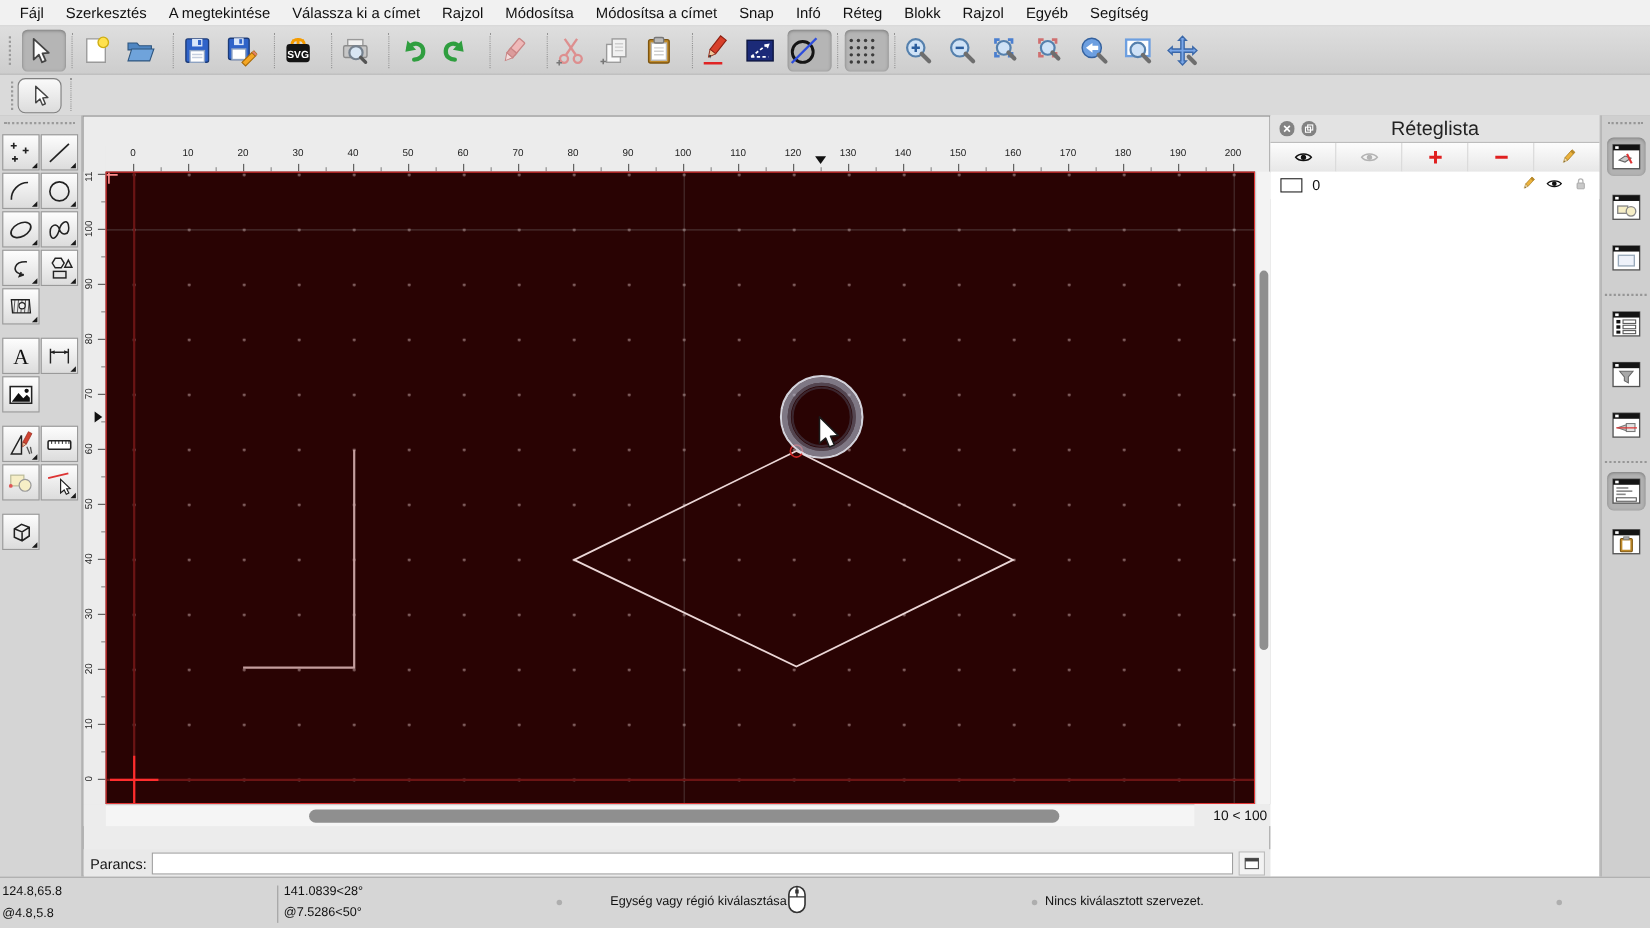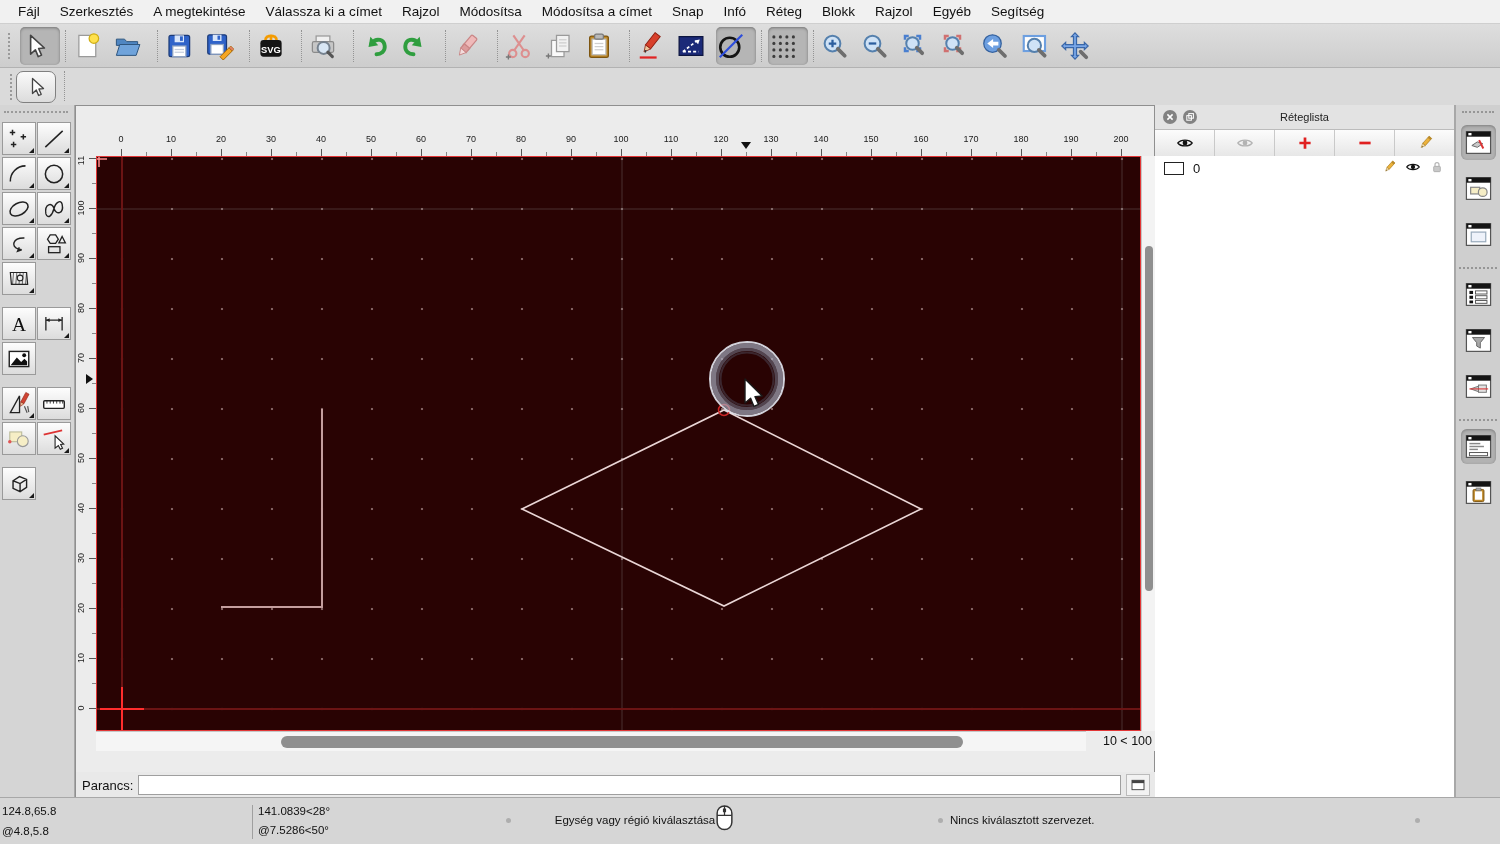--- a/index.html
+++ b/index.html
@@ -63,21 +63,21 @@
   #dw-history .hscrollbar .thumb{position:absolute;left:1px;top:1px;width:8px;height:13px;border-radius:4px;background:#9a9a9a;}
   #dw-cmdrow{position:absolute;left:0;top:666px;width:1080px;height:26px;background:#e9e9e9;display:flex;align-items:center;padding:0 6px;box-sizing:border-box;}
   #dw-cmdrow label{font-size:13px;color:#111;margin-right:5px;}
   #dw-cmdrow input{flex:1;height:18px;border:1px solid #9f9f9f;background:#fff;font-size:12px;padding:0 4px;outline:none;}
   #cmd-detach{width:22px;height:20px;margin-left:5px;display:flex;align-items:center;justify-content:center;background:#f2f2f2;border:1px solid #bbb;}
   #cmd-detach svg{width:16px;height:16px;}
 
   
   #layer-panel{position:absolute;left:1155px;top:105px;width:300px;height:692px;background:#fff;border-right:1px solid #a8a8a8;box-sizing:border-box;}
   #lp-header{position:absolute;left:0;top:0;width:100%;height:25px;background:#e3e3e3;border-bottom:1px solid #bcbcbc;box-sizing:border-box;}
-  #lp-header .ttl{position:absolute;left:0;right:0;text-align:center;line-height:25px;font-size:11px;color:#222;}
+  #lp-header .ttl{position:absolute;left:0;right:0;text-align:center;line-height:25px;font-size:18px;color:#222;}
   .lp-circle-btn{position:absolute;top:5px;width:14px;height:14px;}
   #lp-toolbar{position:absolute;left:0;top:25px;width:100%;height:26px;display:flex;border-bottom:1px solid #c4c4c4;}
   .lp-tb-btn{flex:1;border-right:1px solid #c9c9c9;background:linear-gradient(#fcfcfc,#e7e7e7);display:flex;align-items:center;justify-content:center;}
   .lp-tb-btn:last-child{border-right:none;}
   .lp-tb-btn svg{width:18px;height:18px;}
   #lp-row{position:absolute;left:0;top:51px;width:100%;height:25px;display:flex;align-items:center;padding:0 9px;box-sizing:border-box;font-size:13px;color:#111;background:#fff;}
   #lp-row .swatch{width:18px;height:11px;background:#fff;border:1.6px solid #222;margin-right:9px;}
   #lp-row .lname{flex:1;}
   #lp-row svg{width:16px;height:16px;margin-left:8px;}
 

